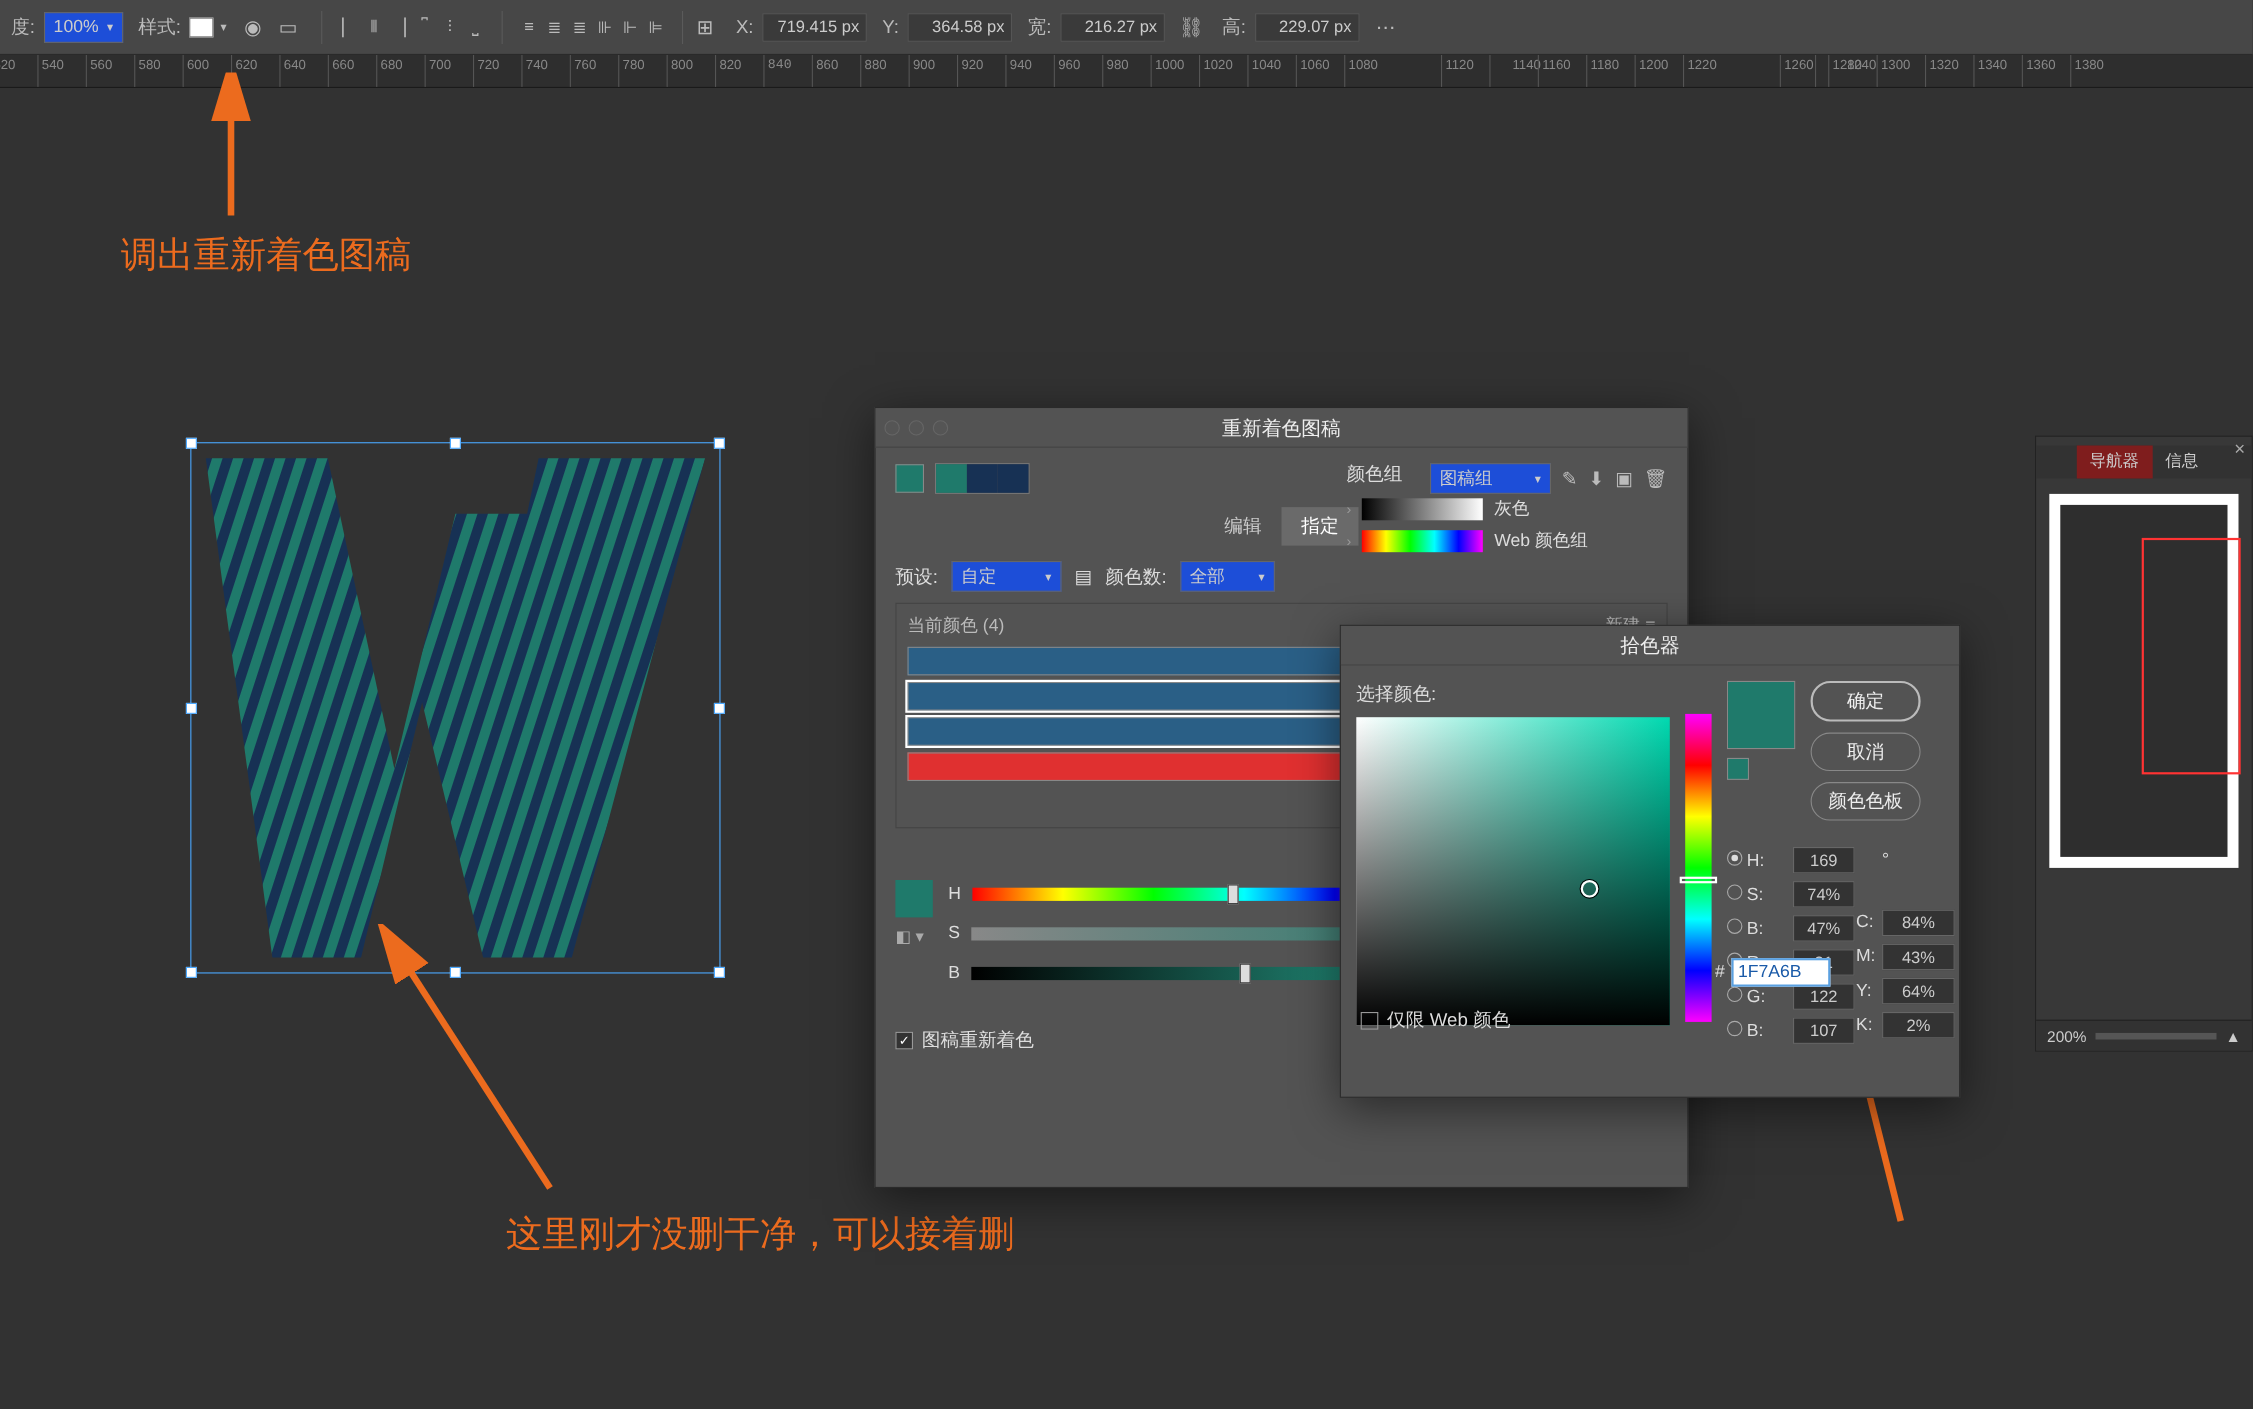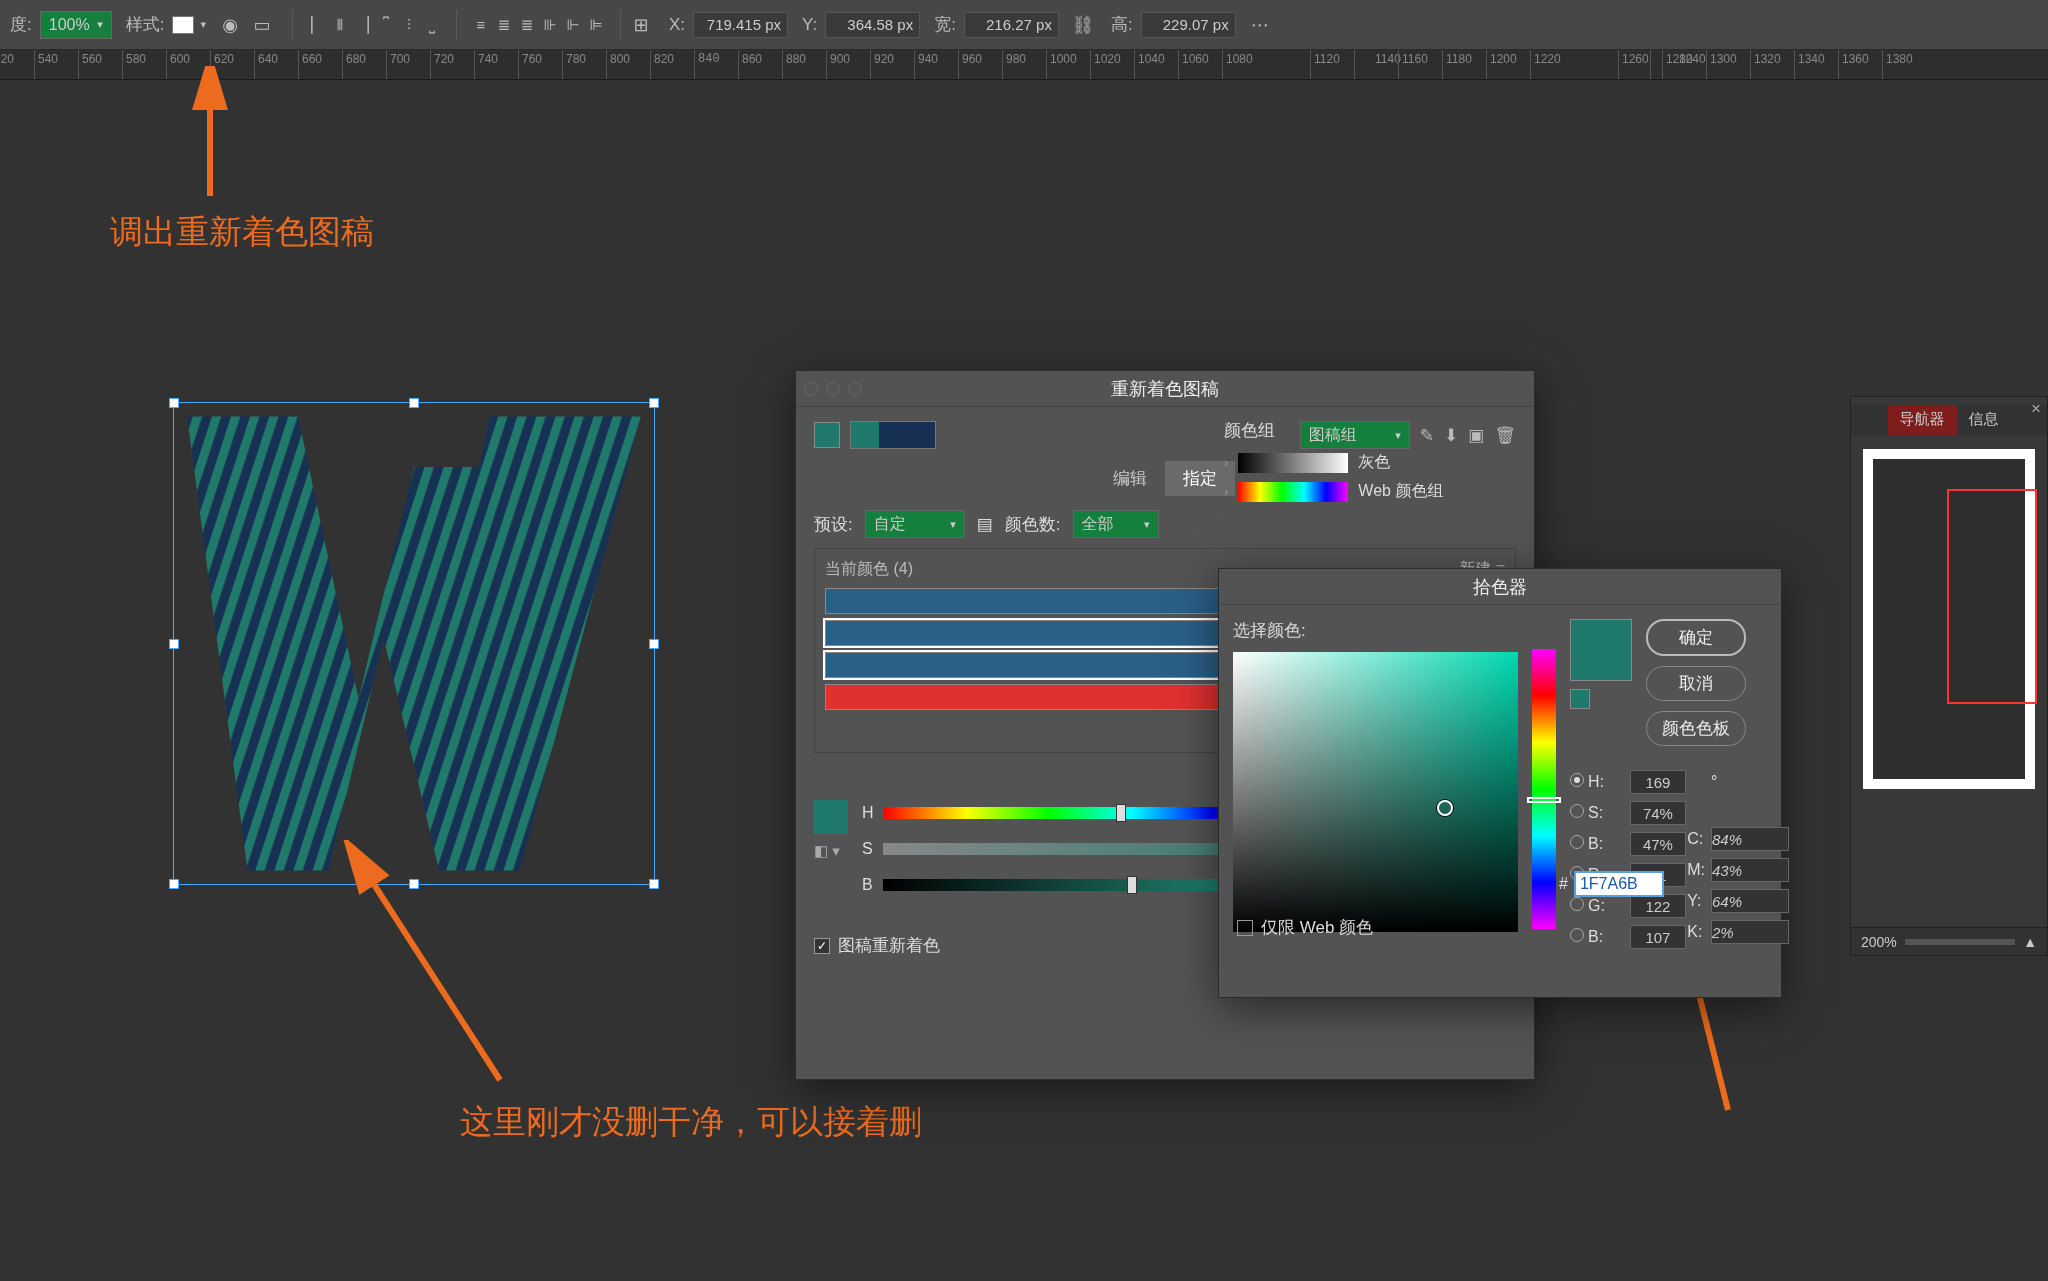--- a/index.html
+++ b/index.html
@@ -40,21 +40,21 @@
   
   .dlg { position: absolute; background: #535353; color: #ddd; font-size: 17px; border: 1px solid #2a2a2a; box-shadow: 0 10px 40px rgba(0,0,0,.5); }
   .dlg-recolor { left: 795px; top: 370px; width: 740px; height: 710px; }
   .dlg-title { background: #535353; height: 36px; display: flex; align-items: center; justify-content: center; color: #eee; font-size: 18px; border-bottom: 1px solid #444; position: relative; }
   .dlg-title .win-btns { position: absolute; left: 8px; display: flex; gap: 8px; }
   .dlg-title .win-btns span { width: 14px; height: 14px; border-radius: 50%; background: #555; border: 1px solid #666; }
   .dlg-body { padding: 14px 18px; }
   .row { display: flex; align-items: center; gap: 10px; margin-bottom: 12px; }
   .colgrp-swatch { display: flex; height: 28px; border: 1px solid #777; }
   .colgrp-swatch span { width: 28px; }
-  .select { background: #15803d; border: 1px solid #666; height: 28px; padding: 2px 8px; color: #ccc; display: flex; align-items: center; justify-content: space-between; font-size: 16px; }
+  .select { background: #1d4ed8; border: 1px solid #666; height: 28px; padding: 2px 8px; color: #ccc; display: flex; align-items: center; justify-content: space-between; font-size: 16px; }
   .select::after { content: "▾"; margin-left: 6px; font-size: 11px; }
   .tabs { display: flex; justify-content: center; gap: 0px; margin: 8px 0 14px; }
   .tab { padding: 6px 18px; font-size: 17px; color: #ccc; }
   .tab.active { background: #6a6a6a; color: #fff; }
   .sub-row { display: flex; align-items: center; gap: 12px; font-size: 17px; margin-bottom: 10px; }
   .color-list { border: 1px solid #444; padding: 10px; background: #535353; min-height: 205px; position: relative; }
   .cl-head { display: flex; justify-content: space-between; font-size: 16px; color: #bbb; margin-bottom: 8px; }
   .cl-row { display: flex; align-items: center; gap: 6px; margin-bottom: 6px; }
   .cl-bar { flex: 1; height: 26px; border: 1px solid #888; }
   .cl-arrow { color: #aaa; font-size: 15px; }
@@ -91,21 +91,21 @@
   .cur-new { display: flex; flex-direction: column; width: 62px; height: 62px; border: 1px solid #888; margin-bottom: -62px; }
   .cur-new span:first-child { flex: 1; background: #1f7a6b; }
   .cur-new span:last-child { flex: 1; background: #1f7a6b; }
   .pick-btns { display: flex; flex-direction: column; gap: 10px; align-items: flex-end; margin-bottom: 14px; }
   .pick-btns .btn { width: 100px; text-align: center; padding: 5px 0; }
   .val-grid { display: grid; grid-template-columns: auto auto 56px; row-gap: 7px; column-gap: 8px; font-size: 16px; align-items: center; }
   .val-grid .rad { width: 14px; height: 14px; border: 1px solid #aaa; border-radius: 50%; display: inline-block; margin-right: 4px; position: relative; }
   .val-grid .rad.on::after { content: ""; position: absolute; inset: 3px; border-radius: 50%; background: #ddd; }
   .val-grid input { background: #333; border: 1px solid #666; color: #ccc; height: 24px; width: 56px; text-align: center; font-size: 15px; }
   .val-grid2 { display: grid; grid-template-columns: auto 54px; row-gap: 7px; column-gap: 6px; font-size: 16px; align-items: center; position: absolute; right: 16px; top: 222px; }
-  .val-grid2 input { background: #333; border: 1px solid #666; color: #ccc; height: 24px; width: 78px; text-align: left; font-size: 15px; font-style: italic; }
+  .val-grid2 input { background: #333; border: 1px solid #666; color: #ccc; height: 24px; width: 66px; text-align: center; font-size: 15px; }
   .hex-row { position: absolute; left: 340px; bottom: 66px; display: flex; align-items: center; gap: 6px; font-size: 16px; }
   .hex-row input { background: #fff; color: #1a5aa8; border: 2px solid #5aa0e0; width: 90px; height: 26px; font-size: 16px; text-align: left; padding: 0 4px; }
   .webonly { position: absolute; left: 18px; bottom: 24px; display: flex; align-items: center; gap: 8px; font-size: 17px; }
 
   
   .nav-panel { position: absolute; right: 0; top: 396px; width: 198px; height: 560px; background: #383838; border: 1px solid #222; }
   .nav-panel .tabs { display: flex; background: #323232; height: 30px; }
   .nav-panel .tabs .t { padding: 5px 12px; font-size: 15px; color: #ccc; }
   .nav-panel .tabs .t.active { background: #7f1d1d; }
   .nav-panel .view { background: #fff; margin: 12px; height: 340px; position: relative; }

